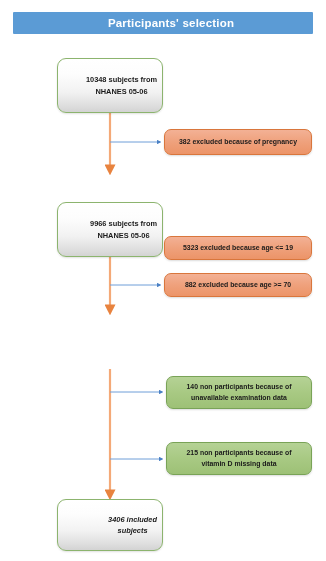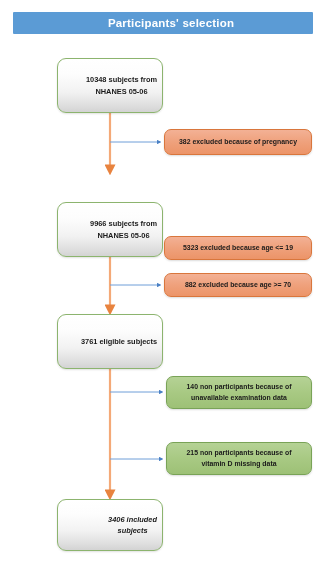--- a/index.html
+++ b/index.html
@@ -159,23 +159,20 @@
   <div class="node-main" style="left:57px; top:58px; width:106px; height:55px;">
     <span class="node-text">10348  subjects from
 NHANES 05-06</span>
   </div>
 
   <div class="node-main" style="left:57px; top:174px; width:106px; height:55px;margin-top:28px;">
     <span class="node-text">9966  subjects from
 NHANES 05-06</span>
   </div>
 
-  <div class="node-main" style="left:57px; top:314px; width:106px; height:55px;">
-    <span class="node-text">3761  eligible subjects</span>
-  </div>
 
   <div class="node-main" style="left:57px; top:499px; width:106px; height:52px;font-style:italic;">
     <span class="node-text">3406 included
 subjects</span>
   </div>
 
   <div class="node-excl" style="left:164px; top:129px; width:148px; height:26px;">
     <span class="node-text">382  excluded because of pregnancy</span>
   </div>
 

